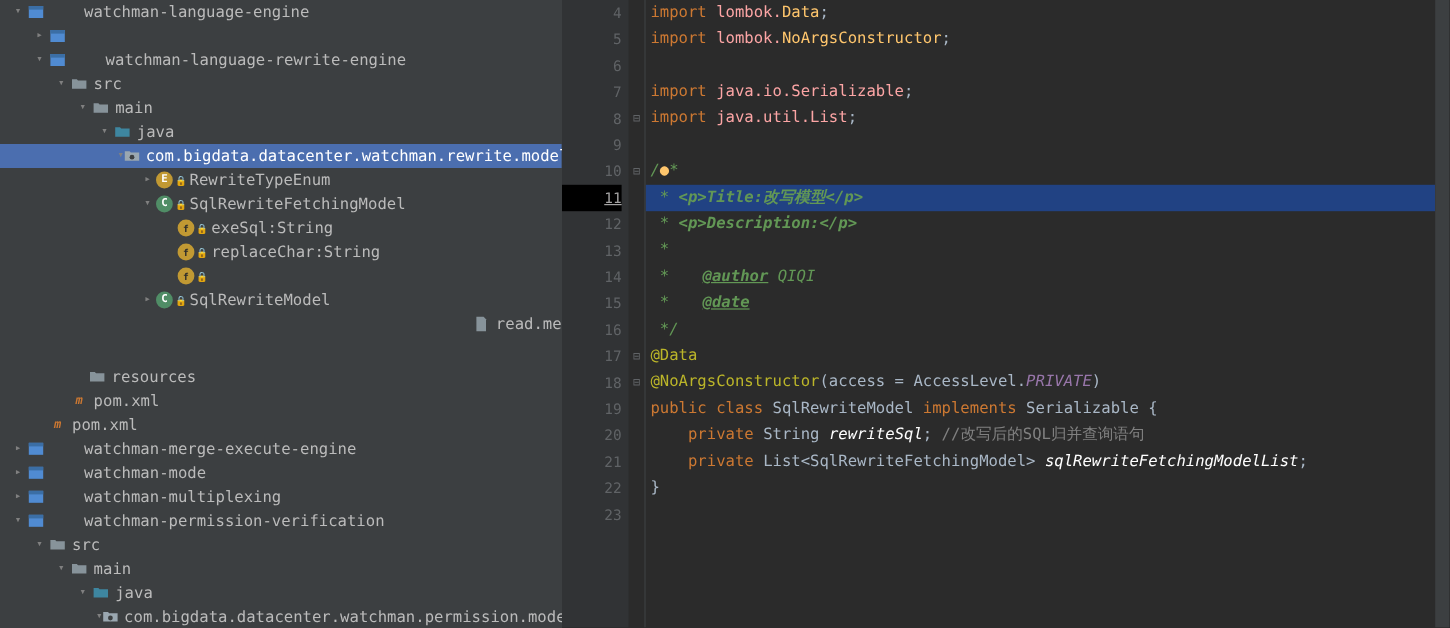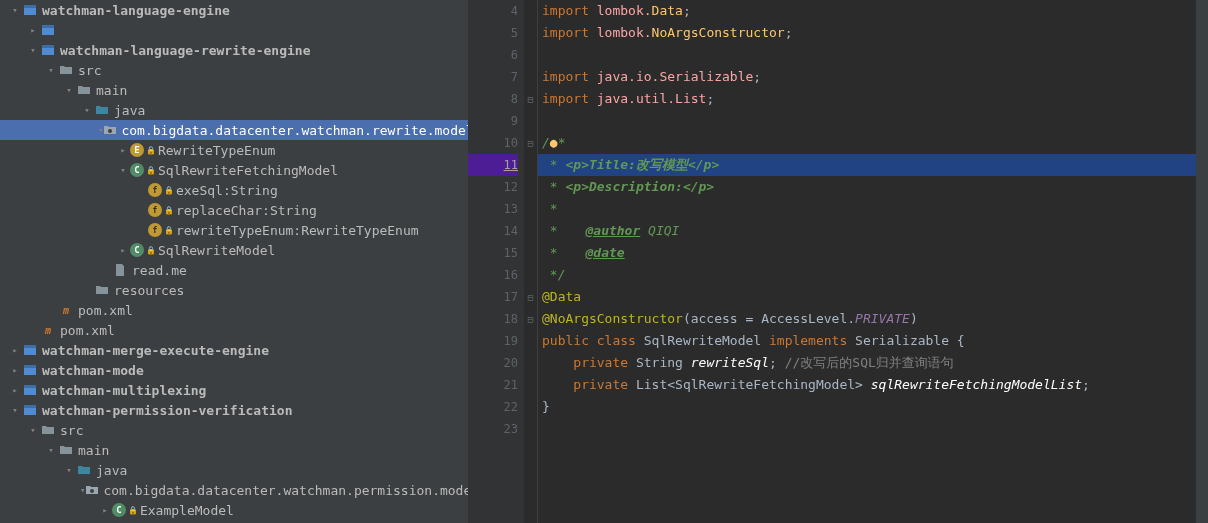--- a/index.html
+++ b/index.html
@@ -50,21 +50,21 @@
     .icon-module { color: #5294e2; }
     .icon-folder { color: #87939a; }
     .icon-package { color: #9aa7b0; }
     .icon-class-c { background: #508d66; border-radius: 50%; width: 14px; height: 14px; color: #fff; font-size: 9px; font-weight: bold; }
     .icon-class-e { background: #c19933; border-radius: 50%; width: 14px; height: 14px; color: #fff; font-size: 9px; font-weight: bold; }
     .icon-field { background: #c19933; border-radius: 50%; width: 14px; height: 14px; color: #2b2b2b; font-size: 8px; font-weight: bold; }
     .icon-maven { color: #cc7832; font-weight: bold; }
     .icon-file { color: #87939a; }
     .lock-icon { color: #c19933; font-size: 8px; margin-left: -2px; margin-right: 2px; }
     .tree-label { }
-    .tree-label.bold { font-weight: bold; }
+    .tree-label.bold { font-weight: normal; margin-left: 28px; }
 
     .editor {
       flex: 1;
       background: #2b2b2b;
       display: flex;
       overflow: hidden;
     }
     .gutter {
       width: 56px;
       background: #313335;
@@ -73,21 +73,21 @@
       color: #606366;
       padding-right: 6px;
       line-height: 22px;
       font-size: 12px;
     }
     .gutter-line {
       height: 22px;
       position: relative;
     }
     .gutter-line.current {
-      background: #4c1d95;
+      background: #000000;
       color: #a4a3a3;
       text-decoration: underline;
     }
     .fold-strip {
       width: 14px;
       background: #2b2b2b;
       border-right: 1px solid #3c3f41;
       flex-shrink: 0;
     }
     .fold-mark {
@@ -221,38 +221,37 @@
     <div class="tree-item" style="padding-left: 134px;">
       <span class="tree-chevron"></span>
       <span class="tree-icon icon-field">f</span>
       <span class="lock-icon">🔒</span>
       <span class="tree-label">replaceChar:String</span>
     </div>
     <div class="tree-item" style="padding-left: 134px;">
       <span class="tree-chevron"></span>
       <span class="tree-icon icon-field">f</span>
       <span class="lock-icon">🔒</span>
-      <span class="tree-label">rewriteTypeEnum:RewriteTypeEnum</span>
     </div>
     <div class="tree-item" style="padding-left: 116px;">
       <span class="tree-chevron">▸</span>
       <span class="tree-icon icon-class-c">C</span>
       <span class="lock-icon">🔒</span>
       <span class="tree-label">SqlRewriteModel</span>
     </div>
-    <div class="tree-item" style="padding-left: 98px;">
+    <div class="tree-item" style="padding-left: 40px; justify-content: flex-end;">
       <span class="tree-chevron"></span>
       <span class="tree-icon icon-file">
         <svg width="14" height="14" viewBox="0 0 14 14">
           <path d="M3 1 L9 1 L11 3 L11 13 L3 13 Z" fill="#87939a"></path>
         </svg>
       </span>
       <span class="tree-label">read.me</span>
     </div>
-    <div class="tree-item" style="padding-left: 80px;">
+    <div class="tree-item" style="padding-left: 59px; margin-top: 24px;">
       <span class="tree-chevron"></span>
       <span class="tree-icon icon-folder">
         <svg width="14" height="14" viewBox="0 0 14 14">
           <path d="M1 3 L5 3 L6 4 L13 4 L13 11 L1 11 Z" fill="#87939a"></path>
         </svg>
       </span>
       <span class="tree-label">resources</span>
     </div>
     <div class="tree-item" style="padding-left: 44px;">
       <span class="tree-chevron"></span>

